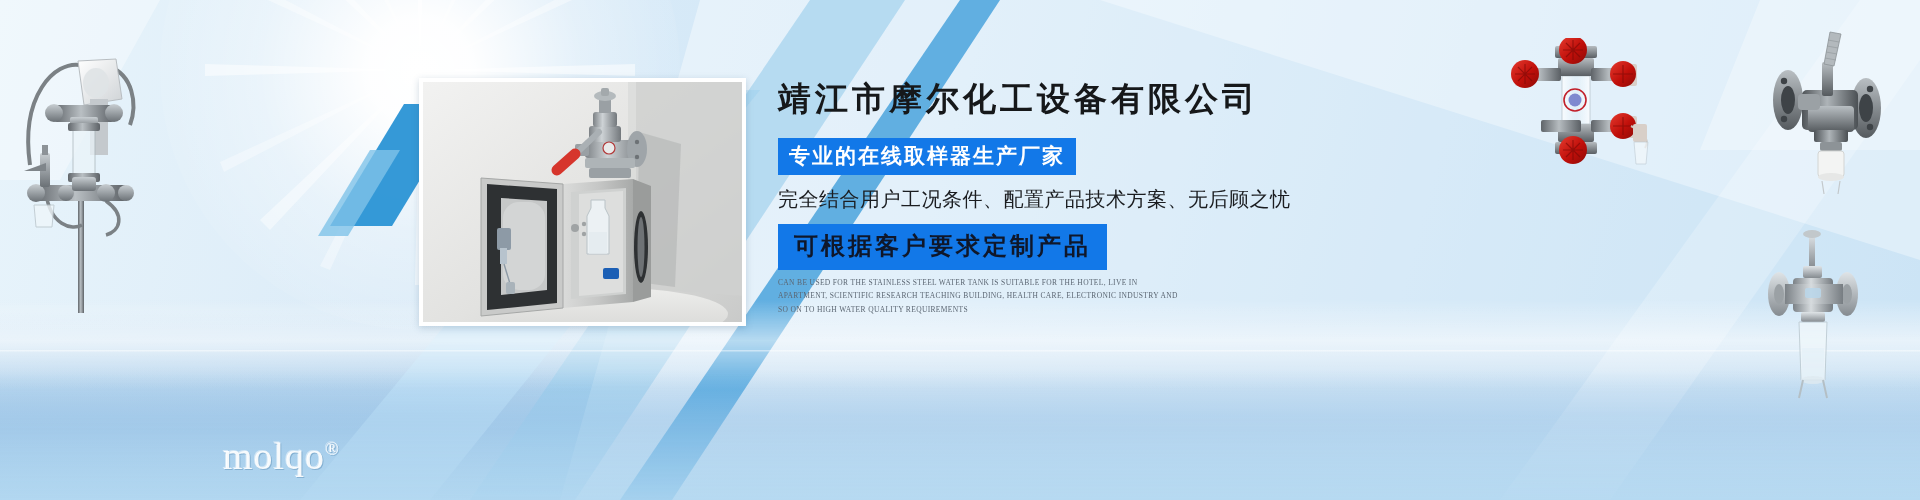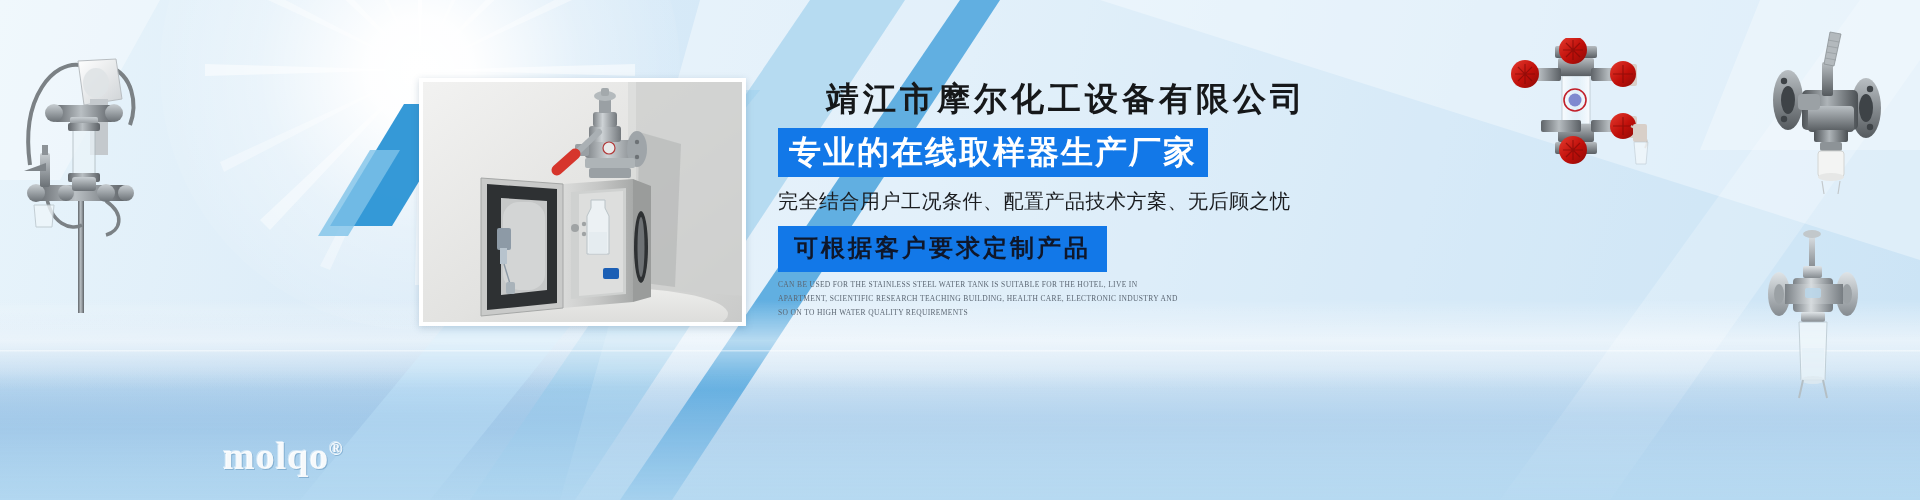--- a/index.html
+++ b/index.html
@@ -52,26 +52,26 @@
   }
   .photo-inner{ width:100%; height:100%; position:relative; overflow:hidden;
     background:linear-gradient(125deg,#efefee 0%,#e3e3e1 40%,#d2d2d0 72%,#c2c3c2 100%); }
 
   
   .textblock{ position:absolute; left:778px; top:80px; width:640px; }
 
   .company-name{
     font-family:"Liberation Serif", serif;
     font-size:33px; font-weight:700; letter-spacing:4px; color:#16181a;
-    white-space:nowrap; line-height:1.2;margin-left:48px;
+    white-space:nowrap; line-height:1.2;
   }
   .tagline-hl{
-    display:inline-block; margin-top:8px;
+    display:inline-block; margin-top:18px;
     background:#1278e8; color:#ffffff;
-    font-size:32px; font-weight:700; letter-spacing:2px;
+    font-size:21px; font-weight:700; letter-spacing:2px;
     padding:6px 11px 7px 11px; line-height:1.15; white-space:nowrap;
     font-family:"DejaVu Sans", sans-serif;
   }
   .subline{
     margin-top:11px; font-size:20px; color:#1b1d20; letter-spacing:.5px;
     white-space:nowrap; line-height:1.3;font-family:Liberation Serif, serif;
   }
   .custom-hl{
     display:inline-block; margin-top:12px;
     background:#1278e8; color:#0f172a;
@@ -83,21 +83,21 @@
     margin-top:6px; width:400px;
     font-family:"Liberation Serif", serif;
     font-size:7.5px; line-height:1.85; letter-spacing:.35px;
     color:#5b6672; text-transform:uppercase;
   }
 
   
   .watermark{
     position:absolute; left:223px; bottom:22px;
     font-family:"Liberation Serif", serif;
-    font-size:38px; font-weight:700; letter-spacing:1px;
+    font-size:38px; font-weight:400; letter-spacing:1px;
     color:rgba(255,255,255,.92);
     text-shadow:1px 1px 0 rgba(120,165,200,.75), -1px -1px 0 rgba(255,255,255,.5);
   }
   .watermark sup{ font-size:18px; vertical-align:super; }
 
   .prod{ position:absolute; }
 </style>
 </head>
 <body>
 

